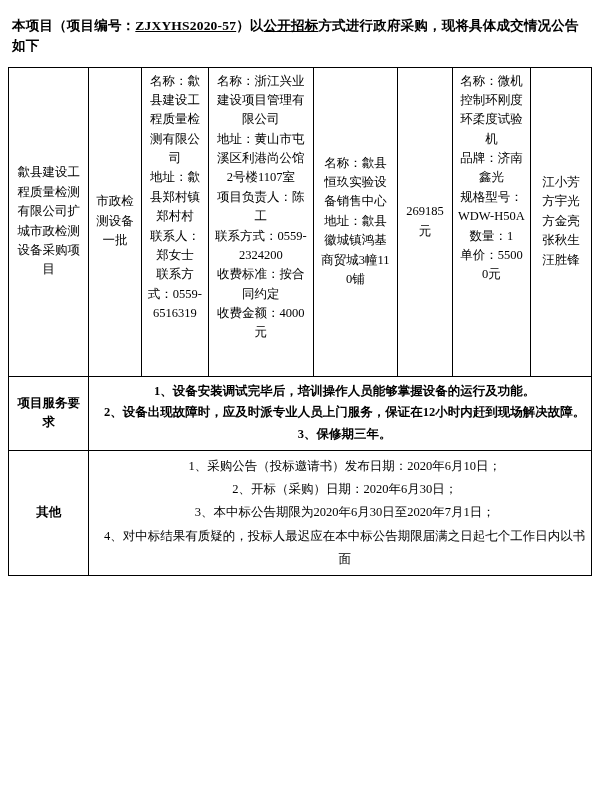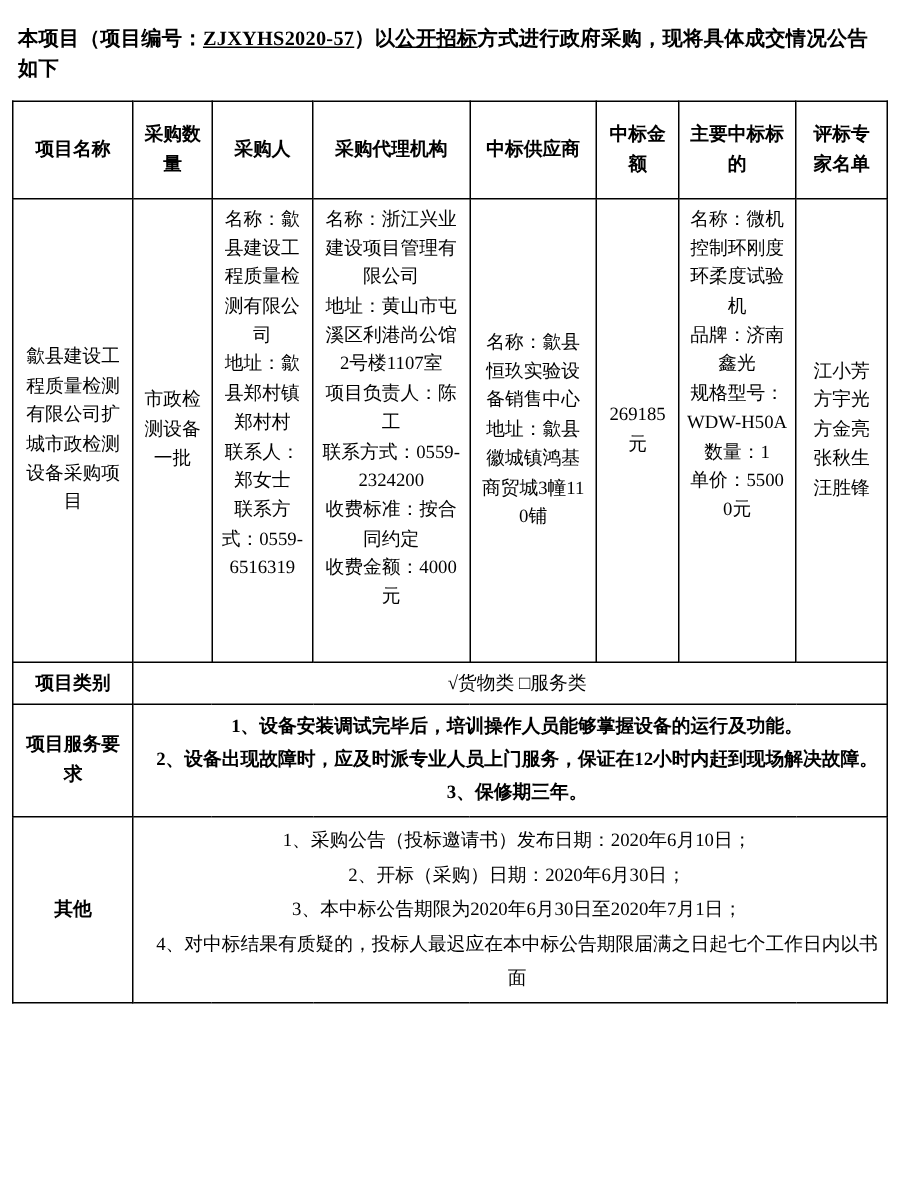--- a/index.html
+++ b/index.html
@@ -96,30 +96,20 @@
       <col style="width:74px">
       <col style="width:48px">
       <col style="width:62px">
       <col style="width:96px">
       <col style="width:78px">
       <col style="width:50px">
       <col style="width:72px">
       <col style="width:56px">
     </colgroup>
     <tbody>
-        <tr class="hdr">
-      <td>项目名称</td>
-      <td>采购数量</td>
-      <td>采购人</td>
-      <td>采购代理机构</td>
-      <td>中标供应商</td>
-      <td>中标金额</td>
-      <td>主要中标标的</td>
-      <td>评标专家名单</td>
-    </tr>
     <tr class="body-row">
       <td class="c-center" style="font-weight:normal;">歙县建设工程质量检测有限公司扩城市政检测设备采购项目</td>
       <td class="c-center">市政检测设备一批</td>
       <td class="cell-top c-just" style="white-space:pre-line;">名称：歙县建设工程质量检测有限公司
 地址：歙县郑村镇郑村村
 联系人：郑女士
 联系方式：0559-6516319</td>
       <td class="cell-top c-just" style="white-space:pre-line;margin-top:39px;">名称：浙江兴业建设项目管理有限公司
 地址：黄山市屯溪区利港尚公馆2号楼1107室
 项目负责人：陈工
@@ -134,24 +124,20 @@
 规格型号：WDW-H50A
 数量：1
 单价：55000元</td>
       <td class="c-center" style="white-space:pre-line;">江小芳
 方宇光
 方金亮
 张秋生
 汪胜锋</td>
     </tr>
     <tr>
-      <td class="label-cell smallpad">项目类别</td>
-      <td colspan="7" class="c-just smallpad" style="padding-left:14px;">√货物类    □服务类</td>
-    </tr>
-    <tr>
       <td class="label-cell smallpad">项目服务要求</td>
       <td colspan="7" class="c-just smallpad" style="white-space:pre-line;padding-left:14px;line-height:1.75;font-weight:bold;">1、设备安装调试完毕后，培训操作人员能够掌握设备的运行及功能。
 2、设备出现故障时，应及时派专业人员上门服务，保证在12小时内赶到现场解决故障。
 3、保修期三年。</td>
     </tr>
     <tr>
       <td class="label-cell smallpad">其他</td>
       <td colspan="7" class="c-just smallpad" style="padding-left:14px;line-height:1.85;">
         <span class="list-line">1、采购公告（投标邀请书）发布日期：2020年6月10日；</span>
         <span class="list-line">2、开标（采购）日期：2020年6月30日；</span>

